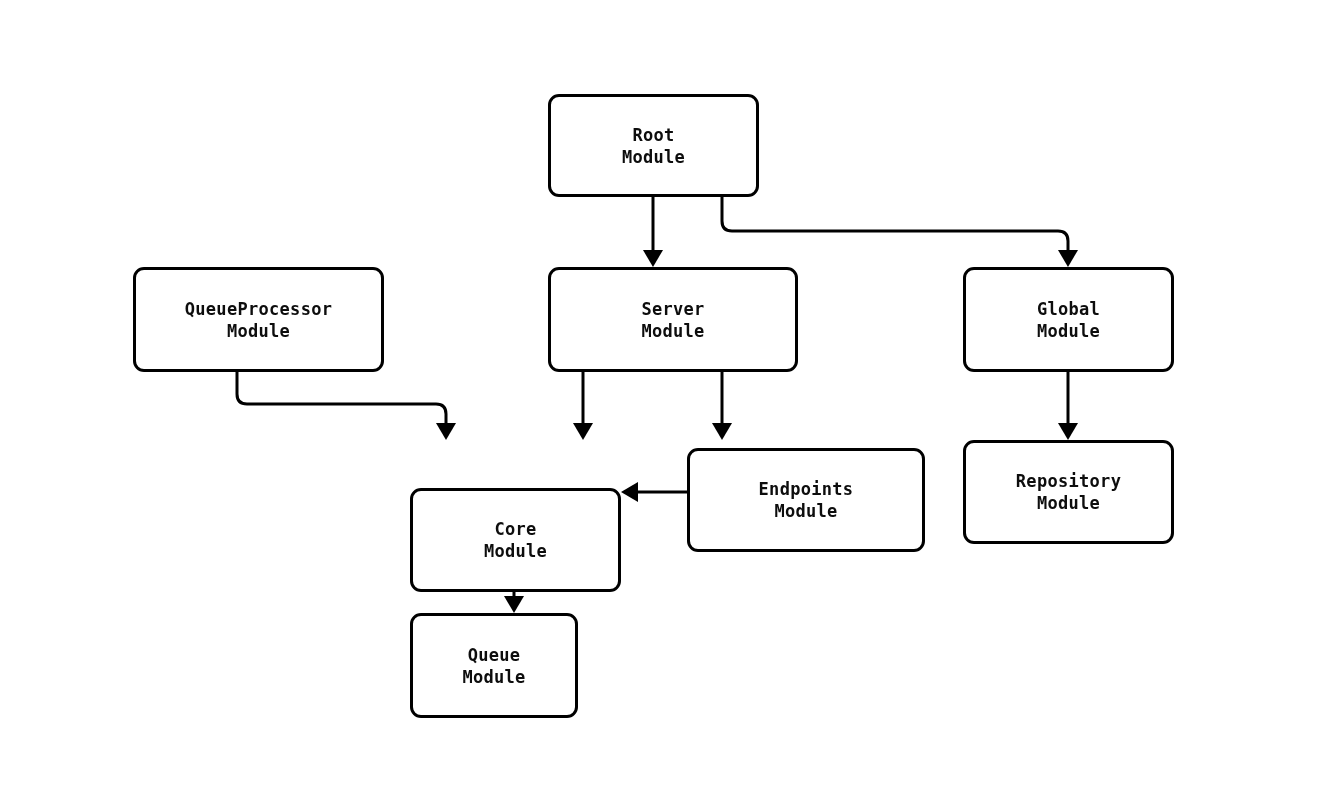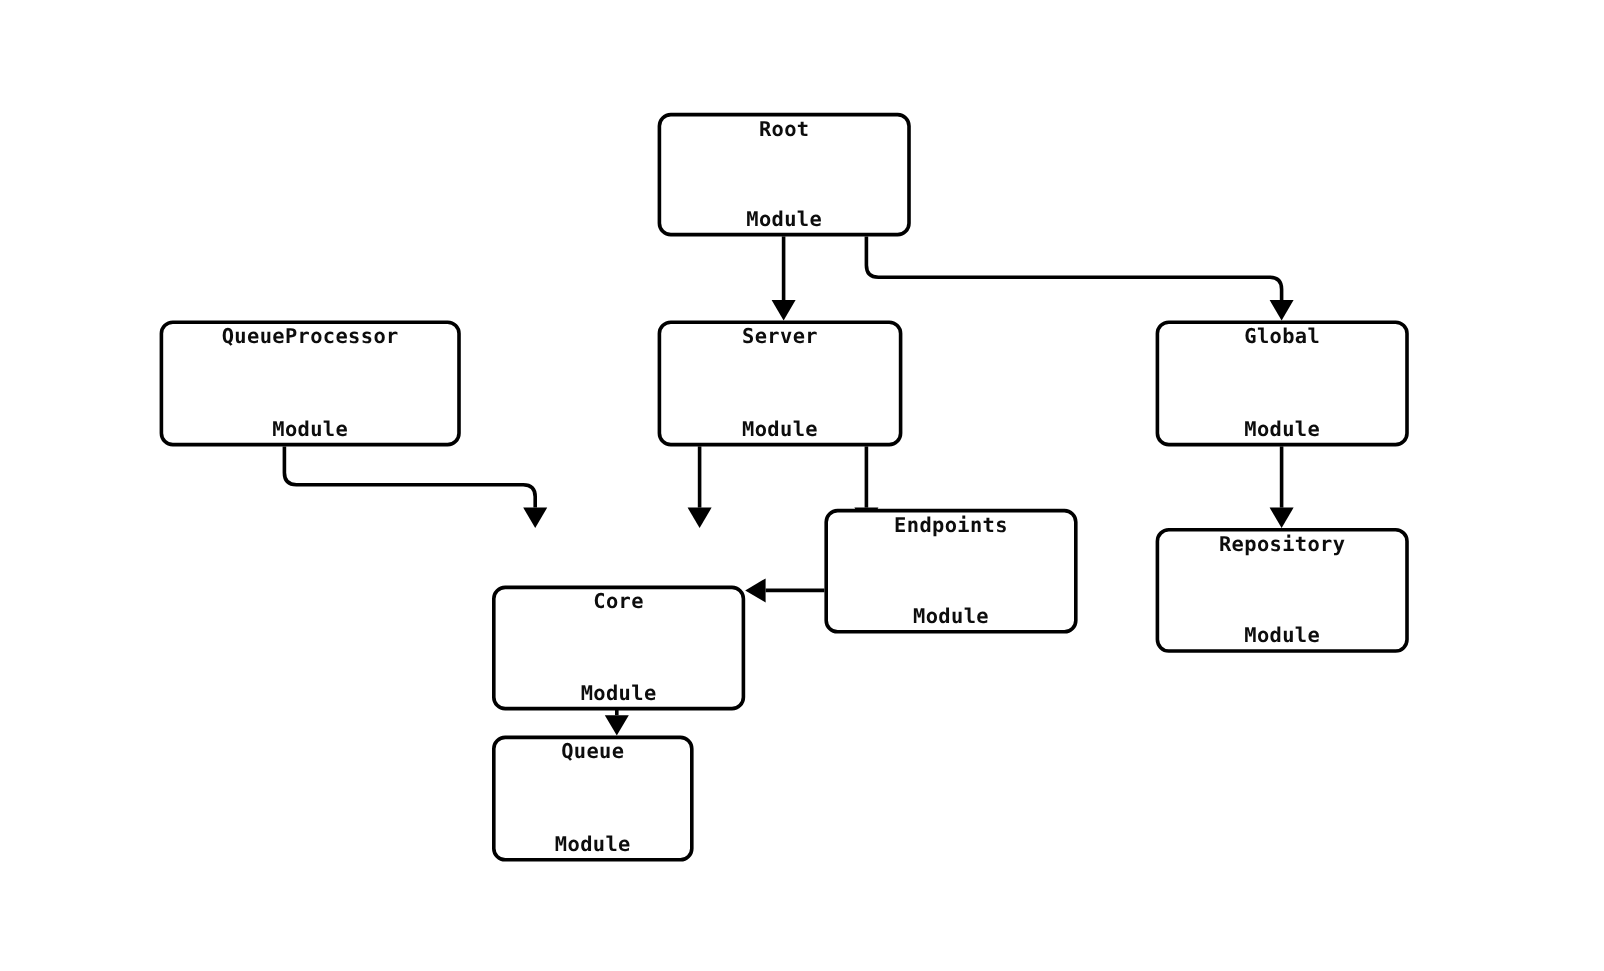--- a/index.html
+++ b/index.html
@@ -29,21 +29,21 @@
   }
   .node {
     position: absolute;
     box-sizing: border-box;
     background: #ffffff;
     border: 3px solid #000000;
     border-radius: 11px;
     display: flex;
     flex-direction: column;
     align-items: center;
-    justify-content: space-between;
+    justify-content: center;
     z-index: 2;
   }
   .node-label {
     font-family: "DejaVu Sans Mono", "Liberation Mono", monospace;
     font-size: 17px;
     font-weight: bold;
     line-height: 22px;
     color: #0d0d0d;
     text-align: center;
     white-space: pre;
@@ -81,36 +81,36 @@
   <div class="node" style="left: 548px; top: 94px; width: 211px; height: 103px; border-color: rgb(0, 0, 0);">
     <div class="node-label">Root</div>
     <div class="node-label">Module</div>
   </div>
 
   <div class="node" style="left: 133px; top: 267px; width: 251px; height: 105px; border-color: rgb(0, 0, 0);">
     <div class="node-label">QueueProcessor</div>
     <div class="node-label">Module</div>
   </div>
 
-  <div class="node" style="left: 548px; top: 267px; width: 204px; height: 105px; border-color: rgb(0, 0, 0);">
+  <div class="node" style="left: 548px; top: 267px; width: 250px; height: 105px; border-color: rgb(0, 0, 0);">
     <div class="node-label">Server</div>
     <div class="node-label">Module</div>
   </div>
 
   <div class="node" style="left: 963px; top: 267px; width: 211px; height: 105px; border-color: rgb(0, 0, 0);">
     <div class="node-label">Global</div>
     <div class="node-label">Module</div>
   </div>
 
   <div class="node" style="left: 410px; top: 440px; width: 211px; height: 104px; border-color: rgb(0, 0, 0); margin-top: 48px;">
     <div class="node-label">Core</div>
     <div class="node-label">Module</div>
   </div>
 
-  <div class="node" style="left: 687px; top: 424px; width: 211px; height: 104px; border-color: rgb(0, 0, 0);">
+  <div class="node" style="left: 687px; top: 448px; width: 238px; height: 104px; border-color: rgb(0, 0, 0);">
     <div class="node-label">Endpoints</div>
     <div class="node-label">Module</div>
   </div>
 
   <div class="node" style="left: 963px; top: 440px; width: 211px; height: 104px; border-color: rgb(0, 0, 0);">
     <div class="node-label">Repository</div>
     <div class="node-label">Module</div>
   </div>
 
   <div class="node" style="left: 410px; top: 613px; width: 168px; height: 105px; border-color: rgb(0, 0, 0);">

